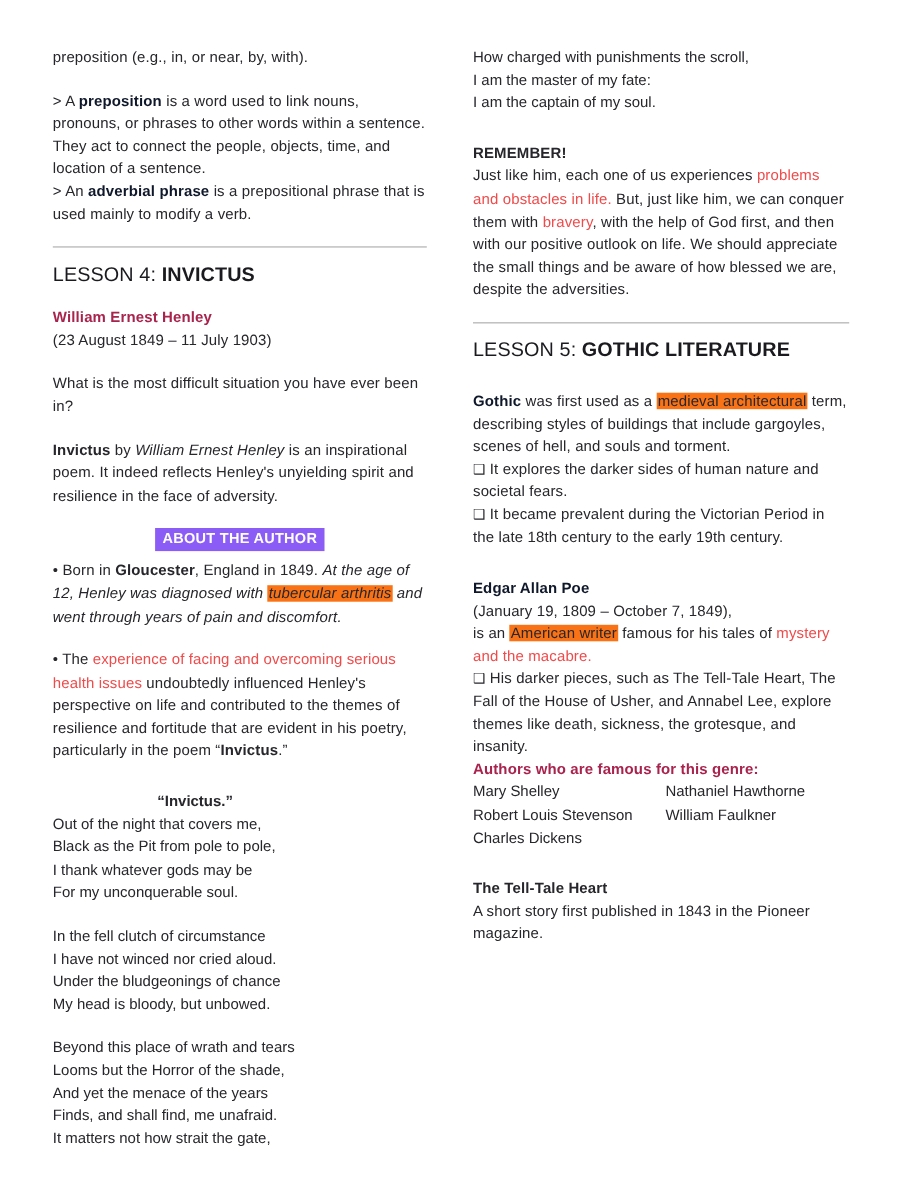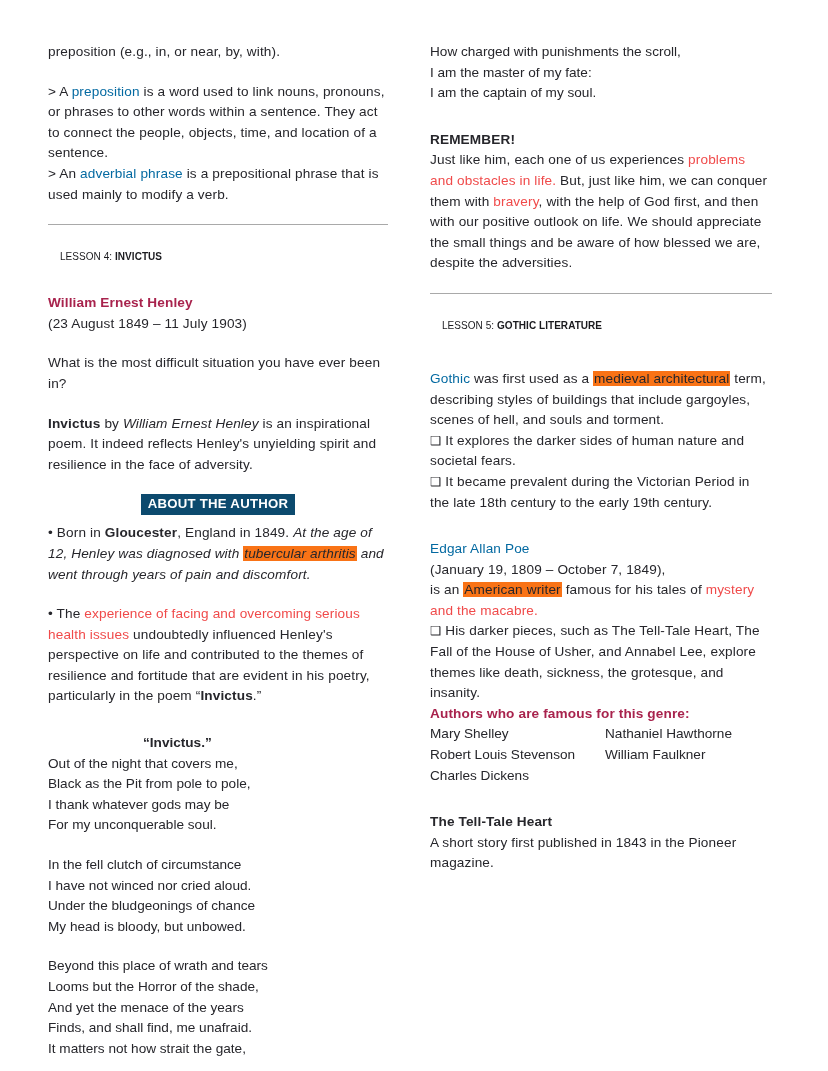--- a/index.html
+++ b/index.html
@@ -29,42 +29,42 @@
     color: #26262b;
   }
   .gap-sm { height: 14px; }
   .gap-md { height: 19px; }
   .gap-lg { height: 26px; }
   .gap-xs { height: 8px; }
 
   .bold { font-weight: bold; }
   .ital { font-style: italic; }
 
-  .purple { color: #0369a1; font-weight: normal; }
+  .purple { color: #0f172a; font-weight: bold; }
   .crimson { color: #a8234d; font-weight: bold; }
   .red { color: #f04a4a; }
   .hl { background: #f97316; padding: 0 1px; }
 
   .divider {
     border: 0; border-top: 1.6px solid #a9a9a9;
     margin: 0; width: 100%;
   }
 
   .lesson-head {
-    font-size: 10px;
+    font-size: 18px;
     letter-spacing: 0.005em;
     color: #1b1b1f;
     font-weight: normal;
-    margin: 12px;
+    margin: 0;
   }
   .lesson-head b { font-weight: bold; }
 
   .badge {
     display: inline-block;
-    background: #0c4a6e;
+    background: #8b5cf6;
     color: #ffffff;
     font-weight: bold;
     font-size: 13.2px;
     letter-spacing: 0.02em;
     padding: 2px 7px 3px 7px;
     line-height: 16px;
   }
   .badge-wrap { text-align: center; }
 
   .poem-title {

